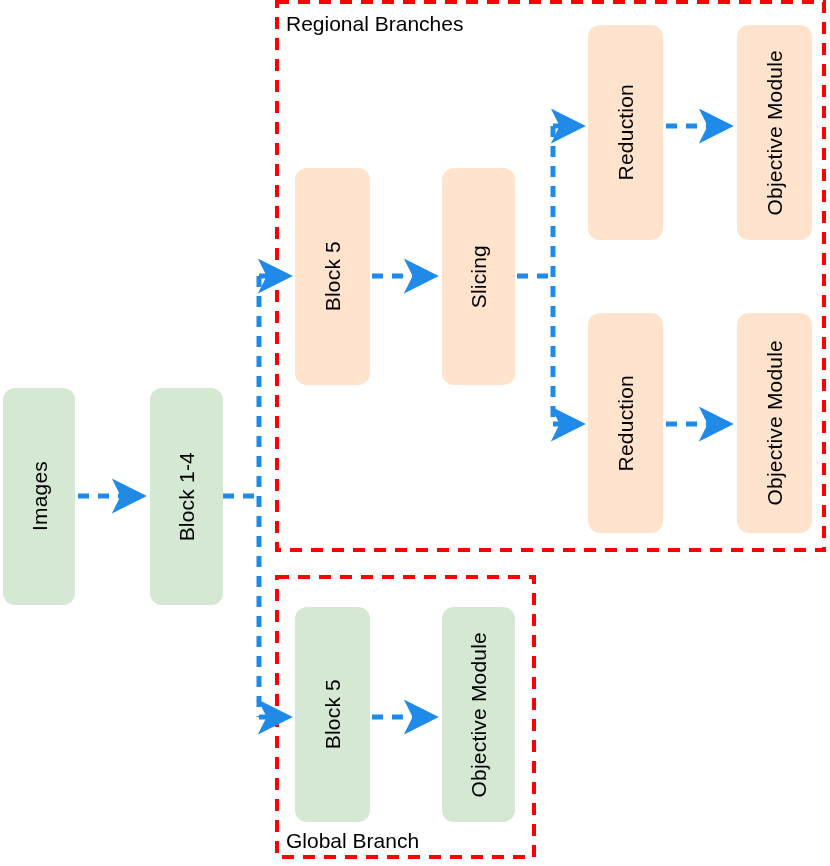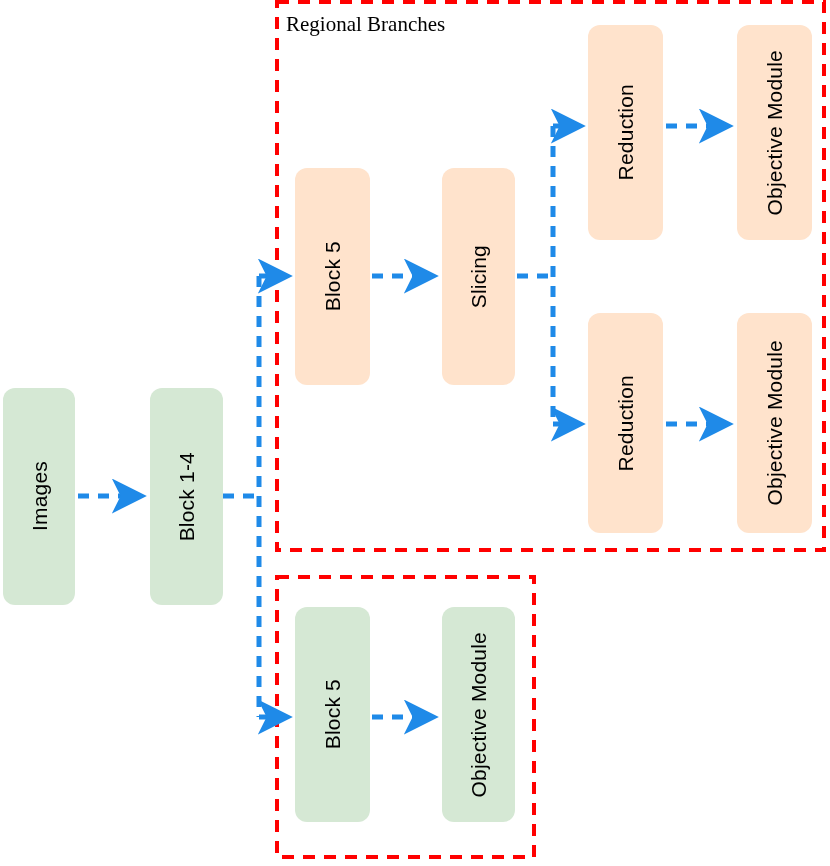--- a/index.html
+++ b/index.html
@@ -45,21 +45,20 @@
     background: #d5e8d4;
   }
   .node.orange {
     background: #ffe3cc;
   }
   .group-label {
     position: absolute;
     font-size: 21px;
     color: #000000;
     white-space: nowrap;
-    font-family: Liberation Serif, serif;
   }
 </style>
 </head>
 <body>
 
 <div id="canvas">
 
   <svg id="svg-layer" viewBox="0 0 830 866" xmlns="http://www.w3.org/2000/svg">
     <defs>
       <marker id="arrowblue" viewBox="0 0 12 12" refX="10" refY="6" markerWidth="7" markerHeight="7" orient="auto-start-reverse">
@@ -93,20 +92,21 @@
 
     <path d="M 666 126 L 728 126" fill="none" stroke="#1f8ae8" stroke-width="5" stroke-dasharray="11,9" marker-end="url(#arrowblue)"></path>
 
     <path d="M 666 424 L 728 424" fill="none" stroke="#1f8ae8" stroke-width="5" stroke-dasharray="11,9" marker-end="url(#arrowblue)"></path>
 
     <path d="M 372 717 L 433 717" fill="none" stroke="#1f8ae8" stroke-width="5" stroke-dasharray="11,9" marker-end="url(#arrowblue)"></path>
   </svg>
 
   <div class="group-label" style="left:286px; top:12px;">Regional Branches</div>
 
+  <div class="group-label" style="left:286px; top:829px;">Global Branch</div>
 
   <div class="node green" style="left:3px; top:388px; width:72px; height:217px;">
     <span class="vtext">Images</span>
   </div>
 
   <div class="node green" style="left:150px; top:388px; width:73px; height:217px;">
     <span class="vtext">Block 1-4</span>
   </div>
 
   <div class="node orange" style="left:295px; top:168px; width:75px; height:217px;">

